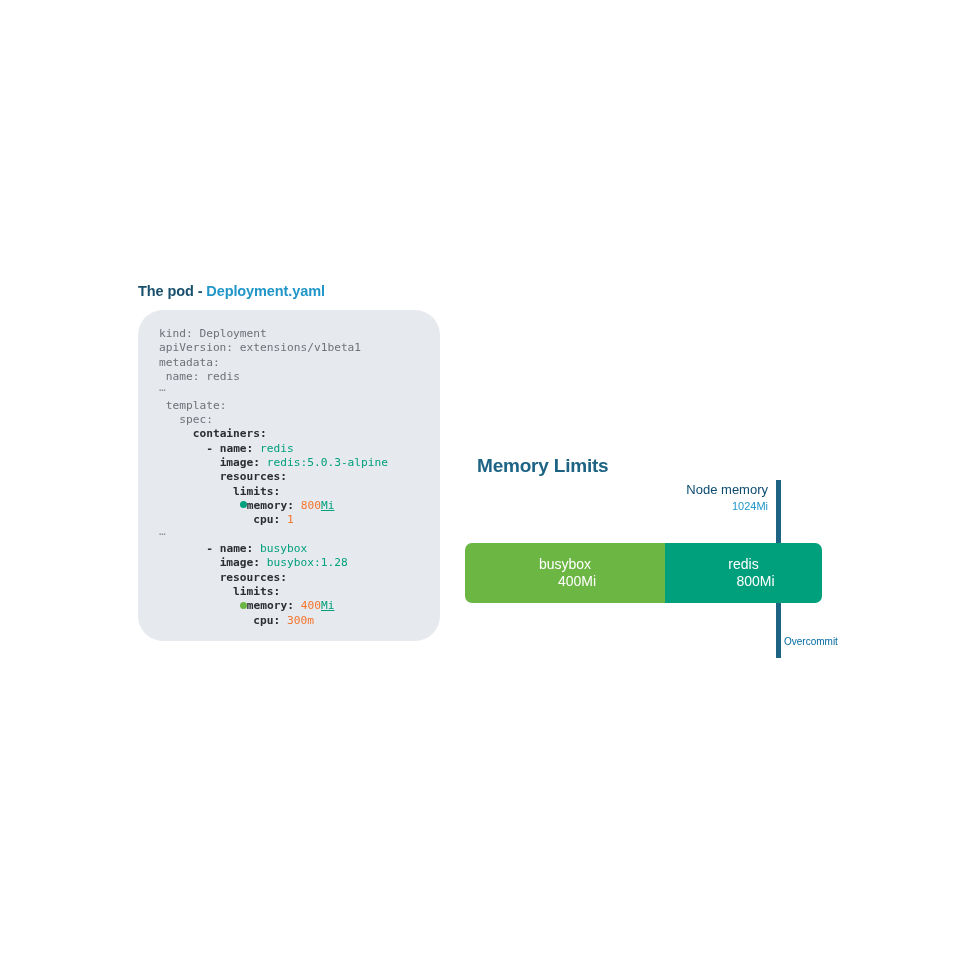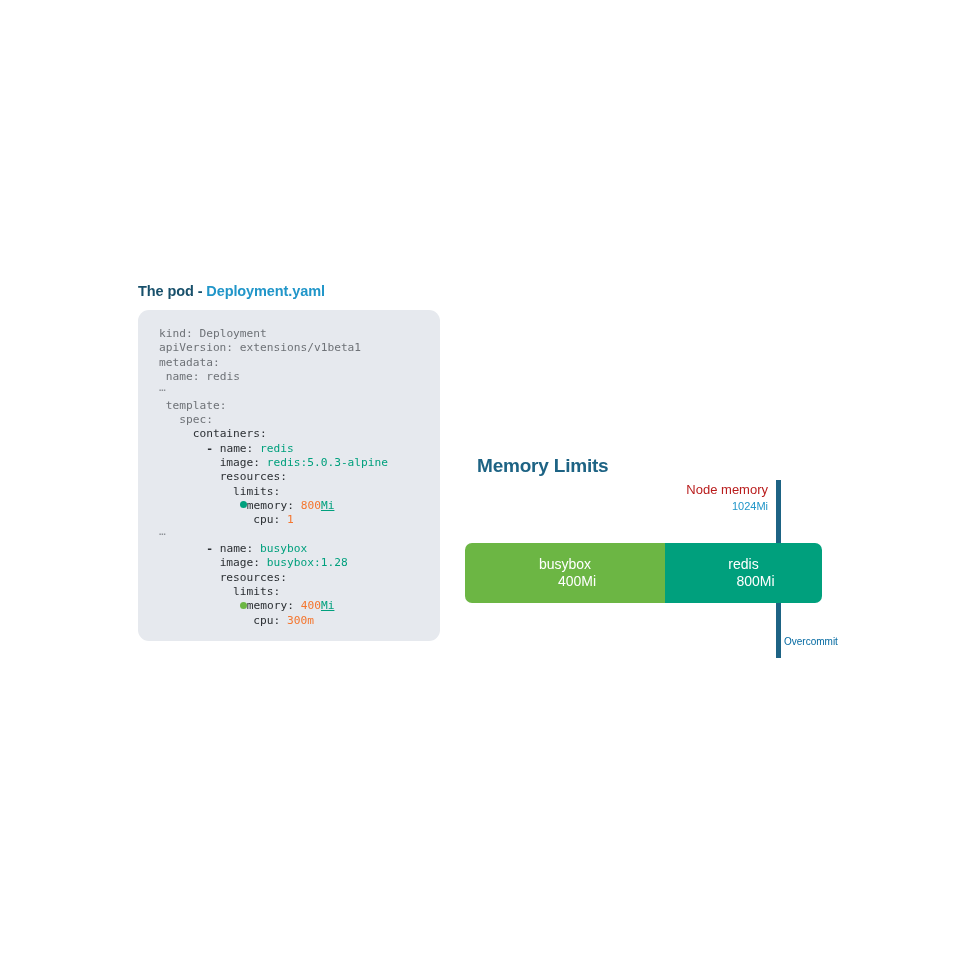--- a/index.html
+++ b/index.html
@@ -36,36 +36,36 @@
     color: #2196c9;
     font-weight: 700;
   }
   #pod-heading .dash {
     color: #18506b;
     font-weight: 700;
   }
 
   #code-card {
     background: #e6e9ee;
-    border-radius: 11px;
+    border-radius: 25px;
     width: 302px;
     height: 331px;
     box-sizing: border-box;
     padding: 17px 0 0 21px;
   }
   #code-block {
     font-family: "DejaVu Sans Mono", "Liberation Mono", monospace;
     font-size: 11.2px;
     line-height: 14.33px;
     white-space: pre;
     color: #6e7277;
   }
   .ln { display: block; height: 14.33px; }
   .tok-plain  { color: #6e7277; }
-  .tok-key    { color: #2b2f33; font-weight: 400; }
+  .tok-key    { color: #2b2f33; font-weight: 700; }
   .tok-val    { color: #00a07d; }
   .tok-num    { color: #f4762f; }
   .tok-unit   { color: #00a07d; text-decoration: underline; }
   .tok-dash   { color: #2b2f33; font-weight: 700; }
   .ellipsis {
     display: block;
     height: 14.33px;
     color: #8d9196;
     font-size: 11.2px;
     letter-spacing: -1px;
@@ -115,21 +115,21 @@
     position: absolute;
     right: 117px;
     top: 26px;
     text-align: right;
     white-space: nowrap;
     line-height: 17px;
   }
   #node-memory-label .nm-title {
     display: block;
     font-size: 13px;
-    color: #b91c1c;
+    color: #0c4a6e;
     font-weight: 400;
   }
   #node-memory-label .nm-value {
     display: block;
     font-size: 11px;
     color: #2196c9;
     font-weight: 400;
   }
 
   #overcommit-label {

